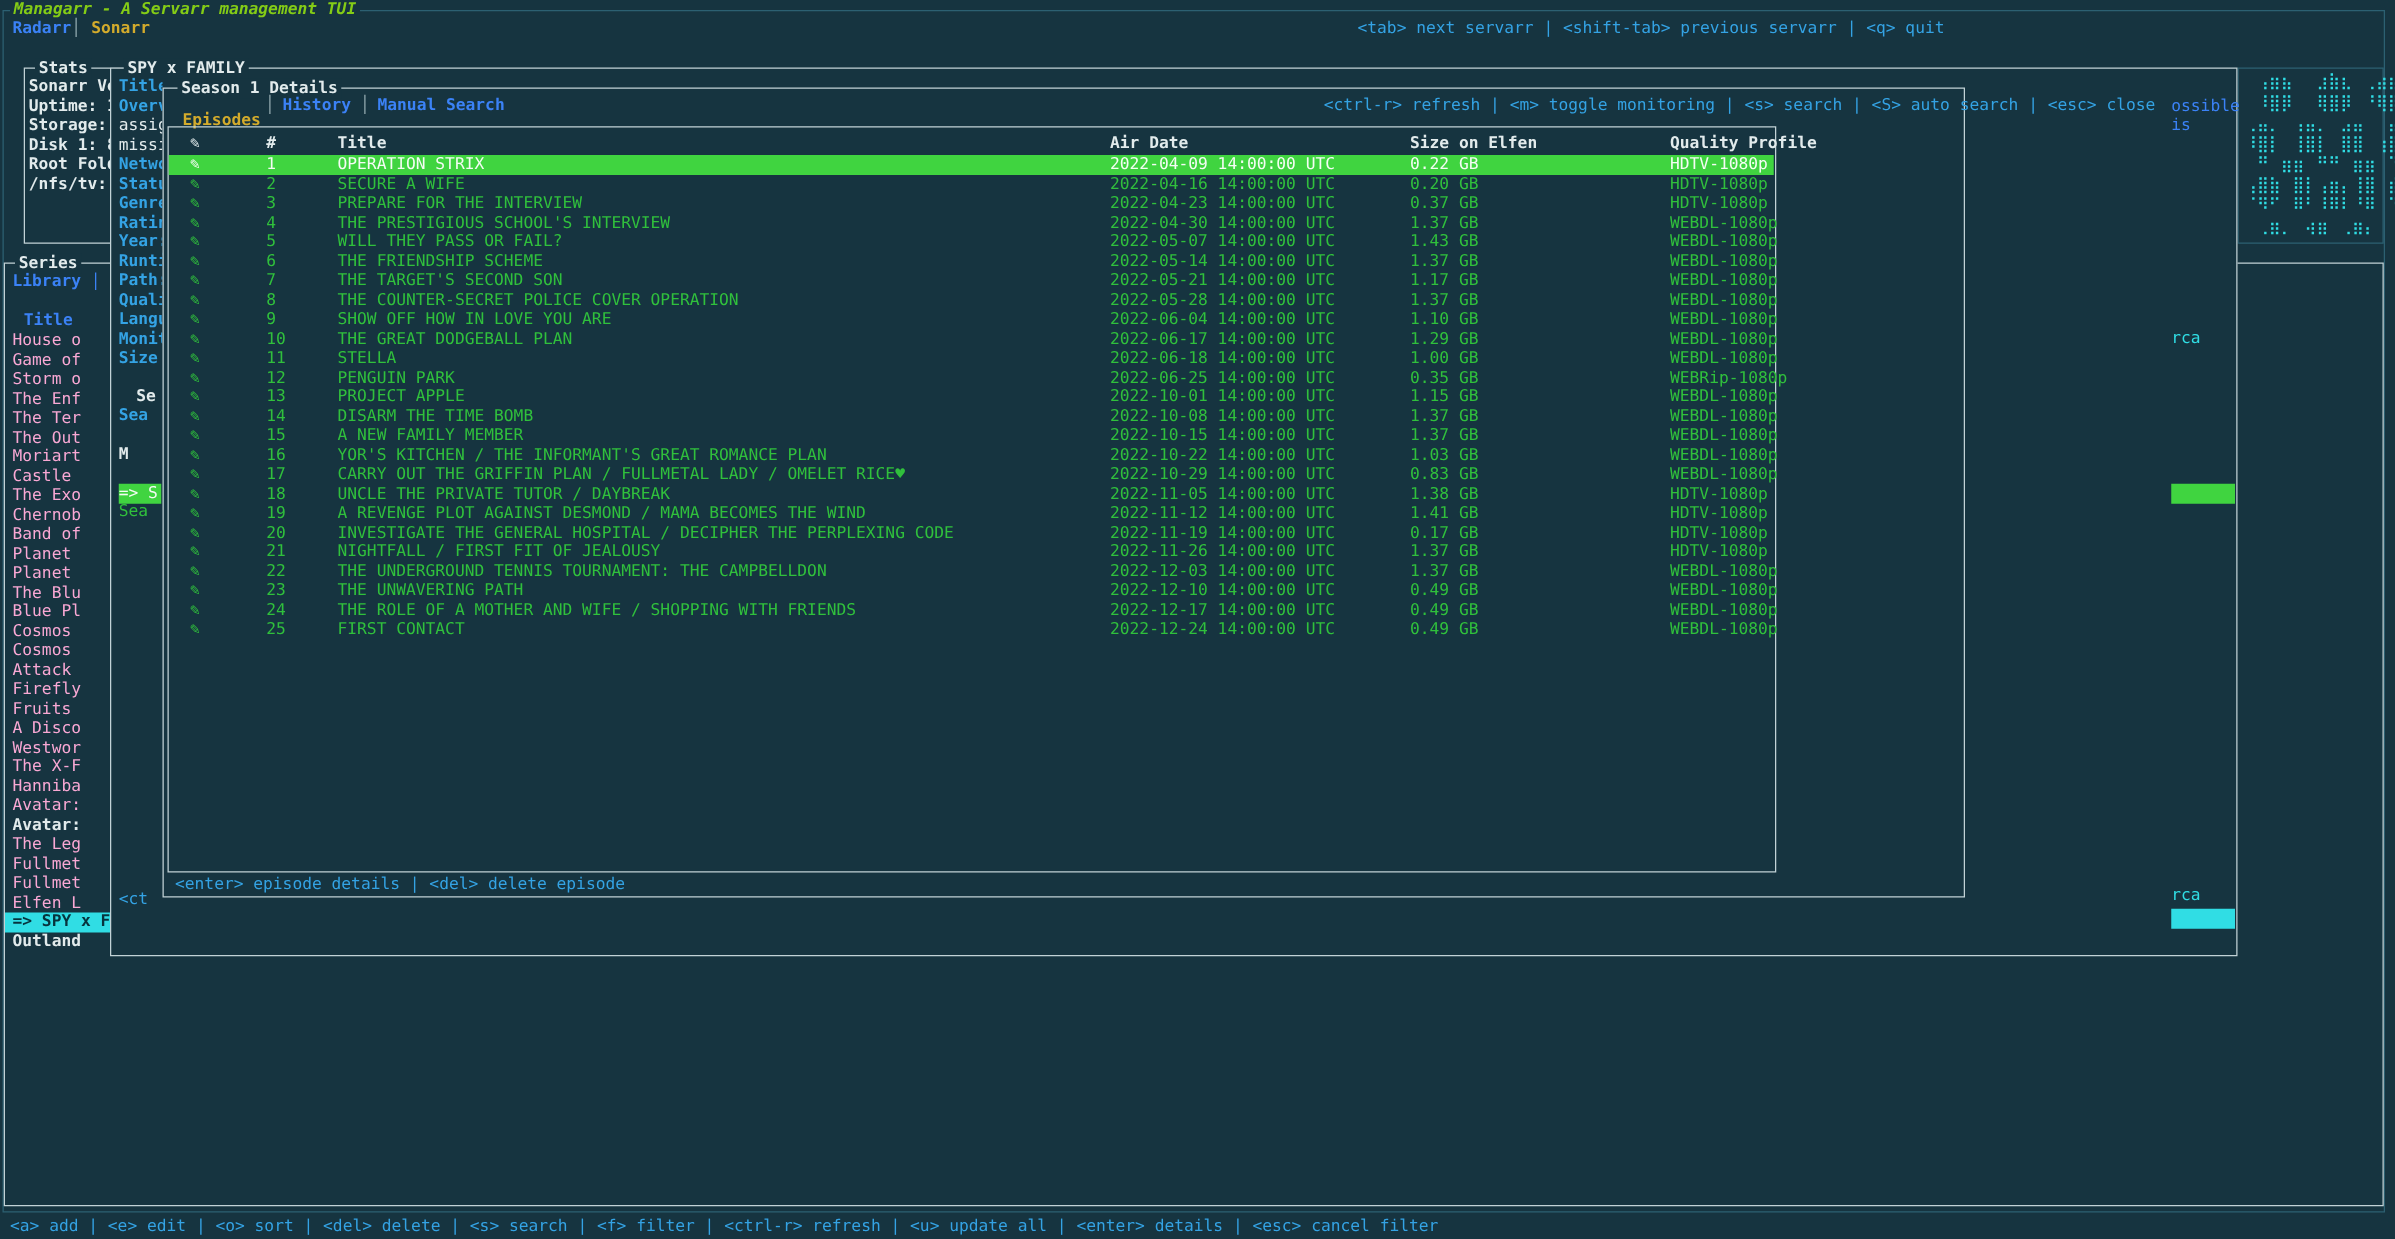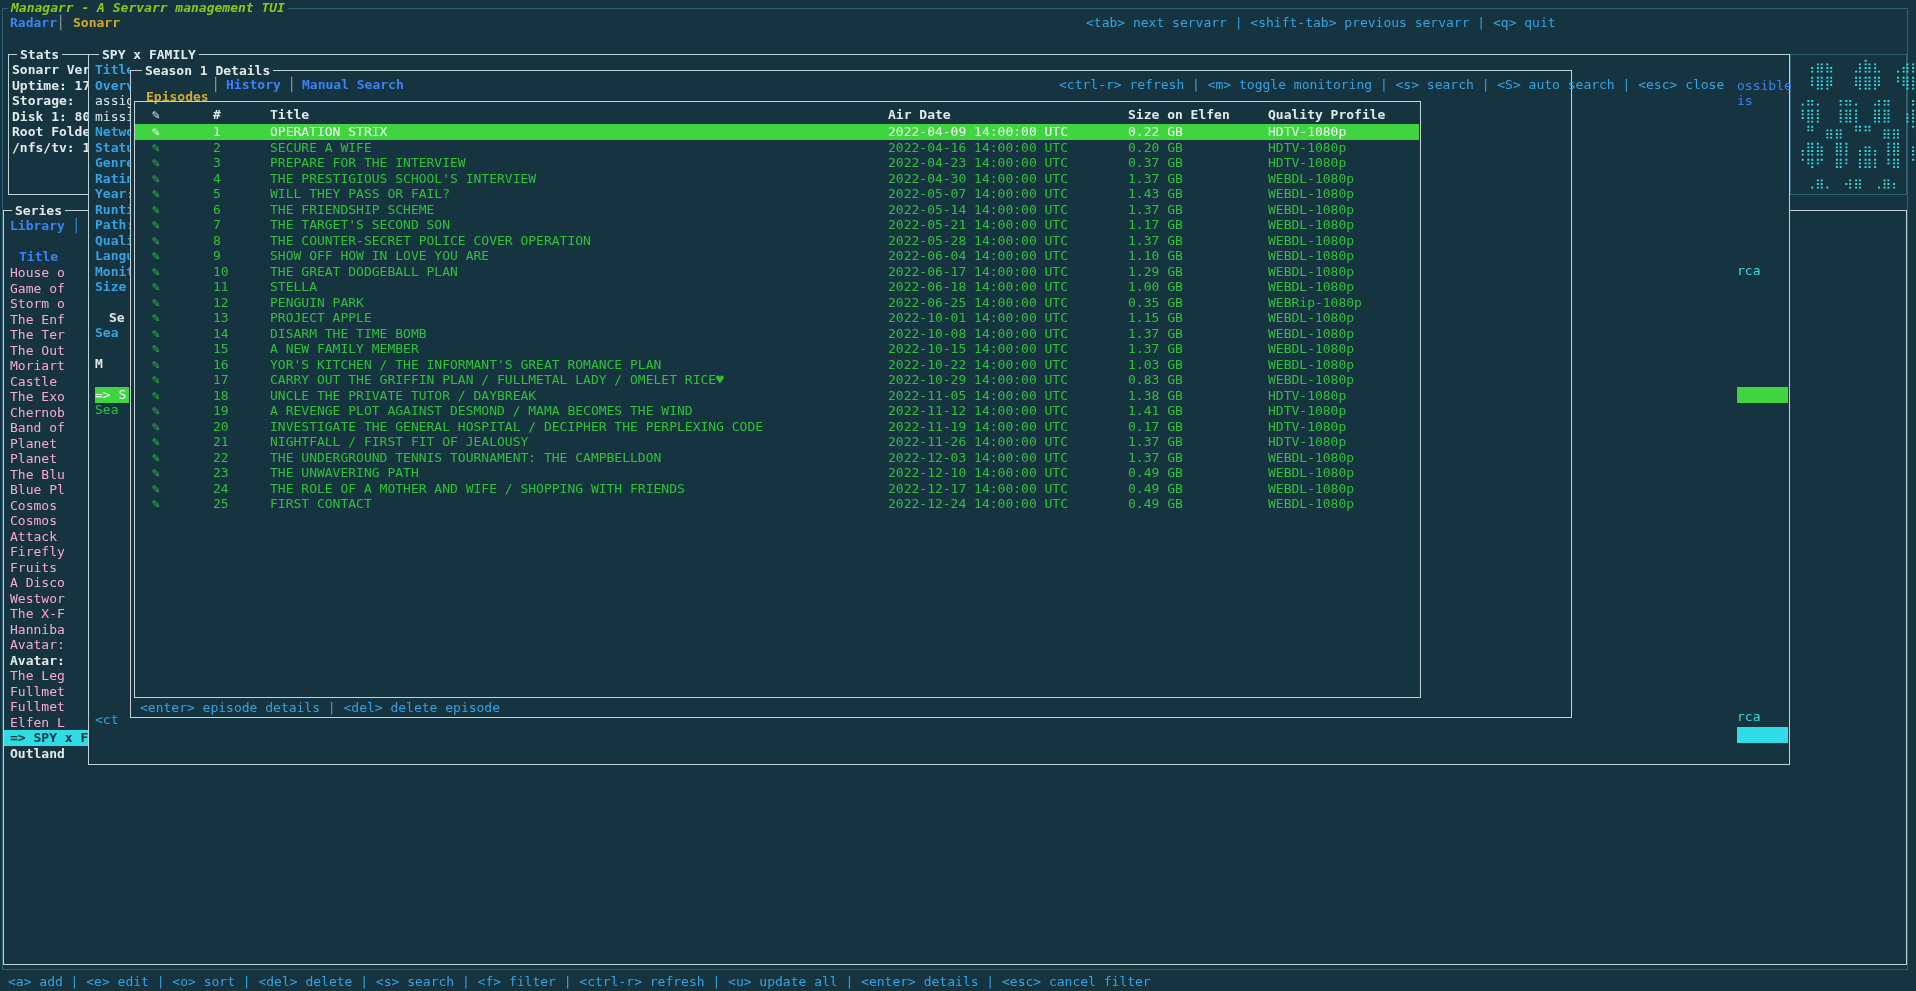--- a/index.html
+++ b/index.html
@@ -50,21 +50,21 @@
   
   .ep-hdr{position:relative;height:15.5px;font-weight:bold;color:#e2ebec;white-space:nowrap}
   .ep-row{position:relative;height:15.5px;color:#30c03c;white-space:nowrap}
   .ep-row.selected{background:#40d440;color:#f4fcf4}
   .ep-hdr span,.ep-row span{position:absolute;top:0}
   .cell-icon{left:17px}
   .cell-num{left:78px}
   .cell-title{left:135px}
   .cell-air{left:753px}
   .cell-size{left:993px}
-  .cell-quality{left:1133px}
+  .cell-quality{left:1201px}
 
   .art-line{height:16.5px;color:#30dde4;white-space:nowrap}
 </style>
 </head>
 <body>
 
 <div class="abs b-dim" style="left:2px;top:8px;width:1906px;height:962px"></div>
 
 <div class="abs b-light" style="left:3px;top:210px;width:1904px;height:755px">
   <div class="box-title" style="left:8px">Series</div>
@@ -131,21 +131,21 @@
       <div class="lib-item">Fullmet</div>
 
       <div class="lib-item">Elfen L</div>
 
       <div class="lib-item selected">=&gt; SPY x F</div>
 
       <div class="lib-item white">Outland</div>
     </div>
 </div>
 
-<div class="abs b-light" style="left:8px;top:54px;width:91px;height:141px">
+<div class="abs b-light" style="left:19px;top:54px;width:91px;height:141px">
   <div class="box-title" style="left:8px">Stats</div>
   <div class="abs nowrap" style="left:3px;top:7px;width:79px;overflow:hidden">
 
       <div class="stat-line">Sonarr Ver</div>
 
       <div class="stat-line">Uptime: 17</div>
 
       <div class="stat-line">Storage:</div>
 
       <div class="stat-line">Disk 1: 80</div>

